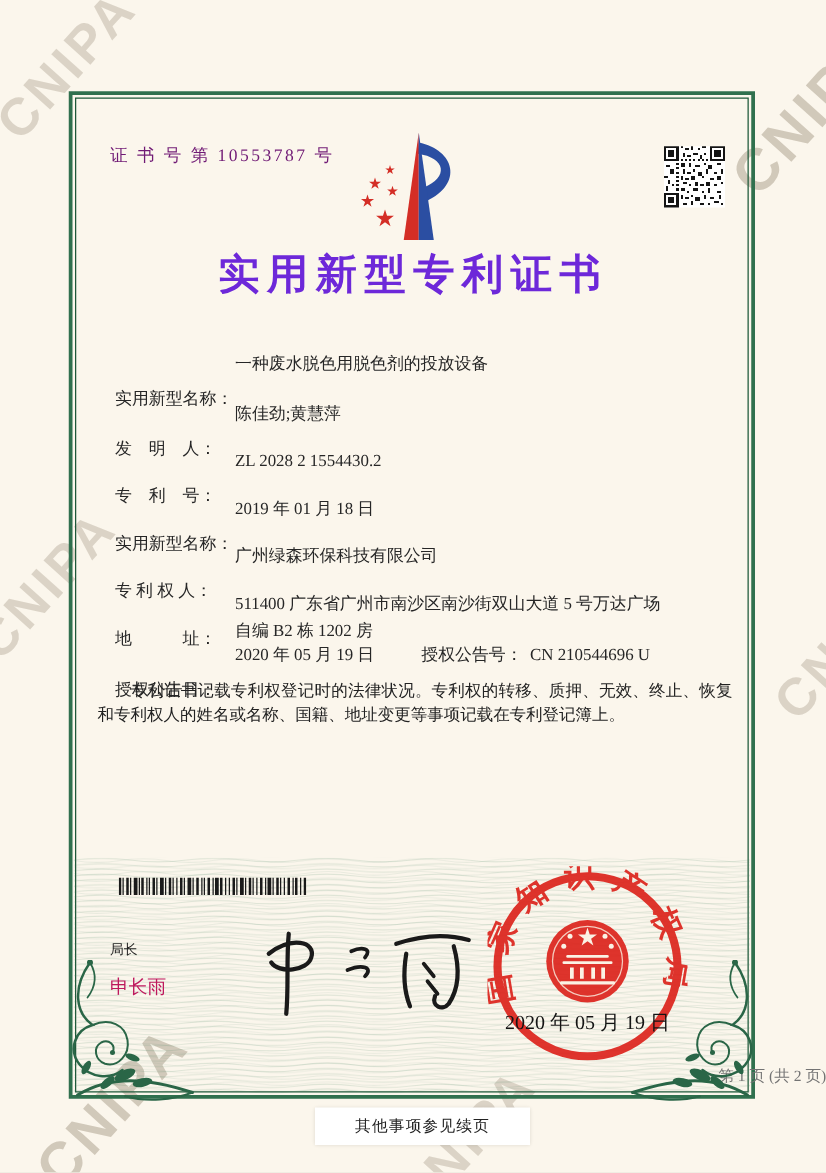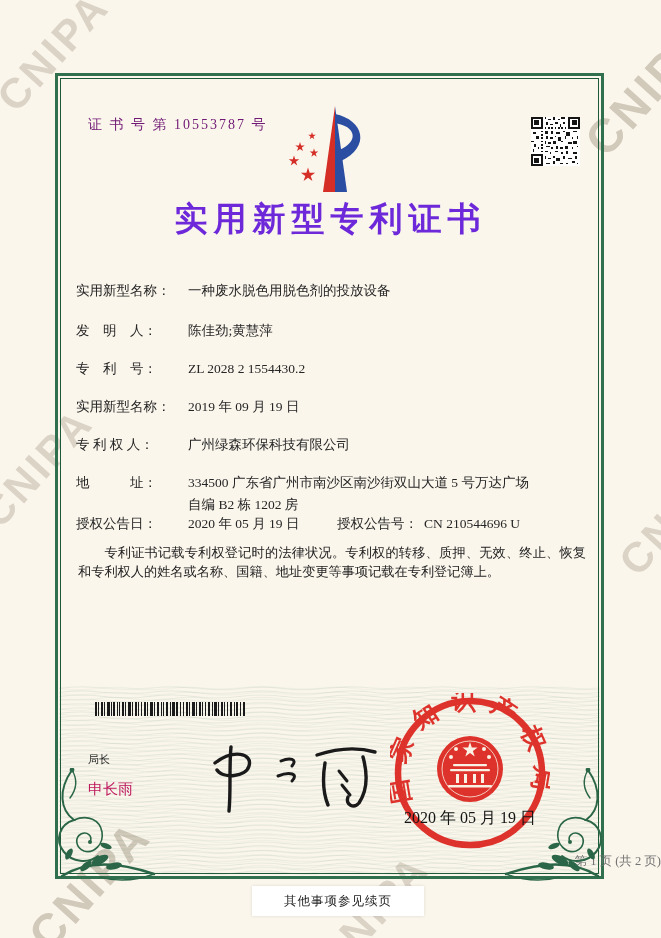--- a/index.html
+++ b/index.html
@@ -21,21 +21,21 @@
   .guilloche{position:absolute;left:59px;top:686px;width:541px;height:189px;z-index:2;}
   .content{position:absolute;inset:0;z-index:3;}
   .cert-no{position:absolute;left:88px;top:116px;font-size:14px;letter-spacing:2px;color:#701a75;}
   .qr{position:absolute;left:531px;top:117px;width:49px;height:49px;}
   .logo{position:absolute;left:278px;top:98px;width:104px;height:100px;}
   .title{
     position:absolute;left:0;top:197px;width:100%;text-align:center;
     font-size:33px;font-weight:bold;letter-spacing:6px;color:#6d28d9;
   }
   .row{position:absolute;font-size:13.5px;line-height:18px;color:#262626;}
-  .row .lab{position:absolute;left:76px;white-space:pre;}
+  .row .lab{position:absolute;left:92px;white-space:pre;margin-top:28px;}
   .row .val{position:absolute;left:188px;white-space:pre;}
   .row .lab2{position:absolute;left:337px;white-space:pre;}
   .row .val2{position:absolute;left:424px;white-space:pre;}
   .paras{
     position:absolute;left:78px;top:544px;width:508px;
     font-size:13.2px;line-height:18.8px;text-align:justify;color:#222;
   }
   .paras p{margin:0 0 9px 0;text-indent:2em;}
   .barcode{position:absolute;left:95px;top:702px;width:150px;height:14px;}
   .director-title{position:absolute;left:88px;top:752px;font-size:11px;color:#1c1c1c;}
@@ -245,29 +245,29 @@
     <div class="row" style="top:322px;">
       <span class="lab">发　明　人：</span>
       <span class="val">陈佳劲;黄慧萍</span>
     </div>
     <div class="row" style="top:360px;">
       <span class="lab">专　利　号：</span>
       <span class="val">ZL 2028 2 1554430.2</span>
     </div>
     <div class="row" style="top:398px;">
       <span class="lab">实用新型名称：</span>
-      <span class="val">2019 年 09 月 19 日</span>
+      <span class="val">2019 年 01 月 18 日</span>
     </div>
     <div class="row" style="top:436px;">
       <span class="lab">专 利 权 人：</span>
       <span class="val">广州绿森环保科技有限公司</span>
     </div>
     <div class="row" style="top:474px;">
       <span class="lab">地　　　址：</span>
-      <span class="val">334500 广东省广州市南沙区南沙街双山大道 5 号万达广场</span>
+      <span class="val">511400 广东省广州市南沙区南沙街双山大道 5 号万达广场</span>
     </div>
     <div class="row" style="top:496px;">
       <span class="val">自编 B2 栋 1202 房</span>
     </div>
     <div class="row" style="top:515px;">
       <span class="lab">授权公告日：</span>
       <span class="val">2020 年 05 月 19 日</span>
       <span class="lab2">授权公告号：</span>
       <span class="val2">CN 210544696 U</span>
     </div>

